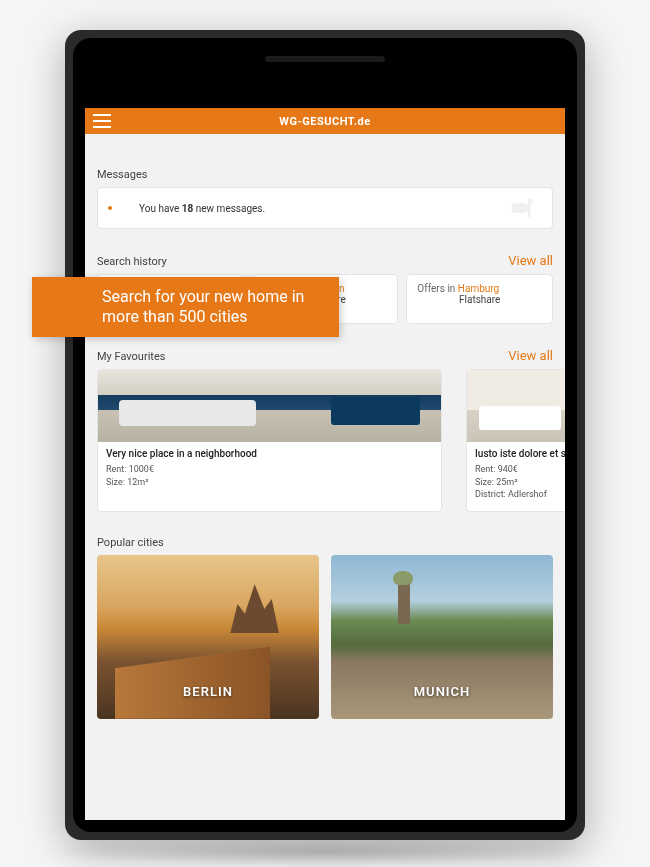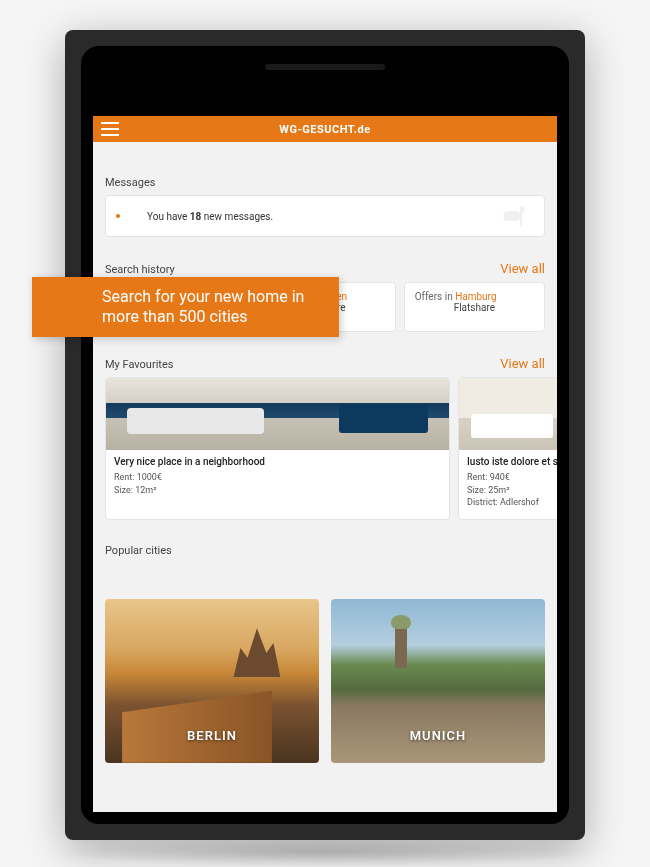--- a/index.html
+++ b/index.html
@@ -11,22 +11,22 @@
     position: relative;
     overflow: hidden;
   }
   .tablet-frame {
     position: absolute;
     left: 65px;
     top: 30px;
     width: 520px;
     height: 810px;
     background: #2a2a2a;
-    border-radius: 8px;
-    padding: 16px;
+    border-radius: 16px;
+    padding: 8px;
     box-shadow: 0 10px 40px rgba(0,0,0,0.3);
   }
   .tablet-inner {
     width: 100%;
     height: 100%;
     background: #000;
     border-radius: 18px;
     padding-top: 70px;
     padding-bottom: 12px;
     position: relative;
@@ -138,21 +138,21 @@
     border-radius: 4px;
     padding: 8px 10px 18px;
     flex: 1;
     min-width: 0;
     font-size: 10px;
     color: #333;
   }
   .hist-card .label { color: #666; font-size: 10px; }
   .hist-card .city { color: #e67817; }
   .hist-card .sub { color: #444; text-align: center; }
-  .fav-row { display: flex; gap: 8px; }
+  .fav-row { display: flex; gap: 24px; }
   .fav-card {
     background: #fff;
     border: 1px solid #e4e4e4;
     border-radius: 4px;
     overflow: hidden;
     flex-shrink: 0;
   }
   .fav-card.big { width: 345px; }
   .fav-card.small { width: 110px; }
   .fav-img { width: 100%; background: #ccc; position: relative; overflow: hidden; }
@@ -163,21 +163,20 @@
   .fav-meta { font-size: 9px; color: #555; line-height: 1.4; }
   .cities-row { display: flex; gap: 12px; }
   .city-card {
     flex: 1;
     height: 164px;
     border-radius: 4px;
     overflow: hidden;
     position: relative;
     cursor: pointer;
     background: #999;
-    margin-top: 36px;
   }
   .city-name {
     position: absolute;
     bottom: 20px;
     left: 50%;
     transform: translateX(-50%);
     color: #fff;
     font-size: 13px;
     font-weight: 600;
     letter-spacing: 1px;

